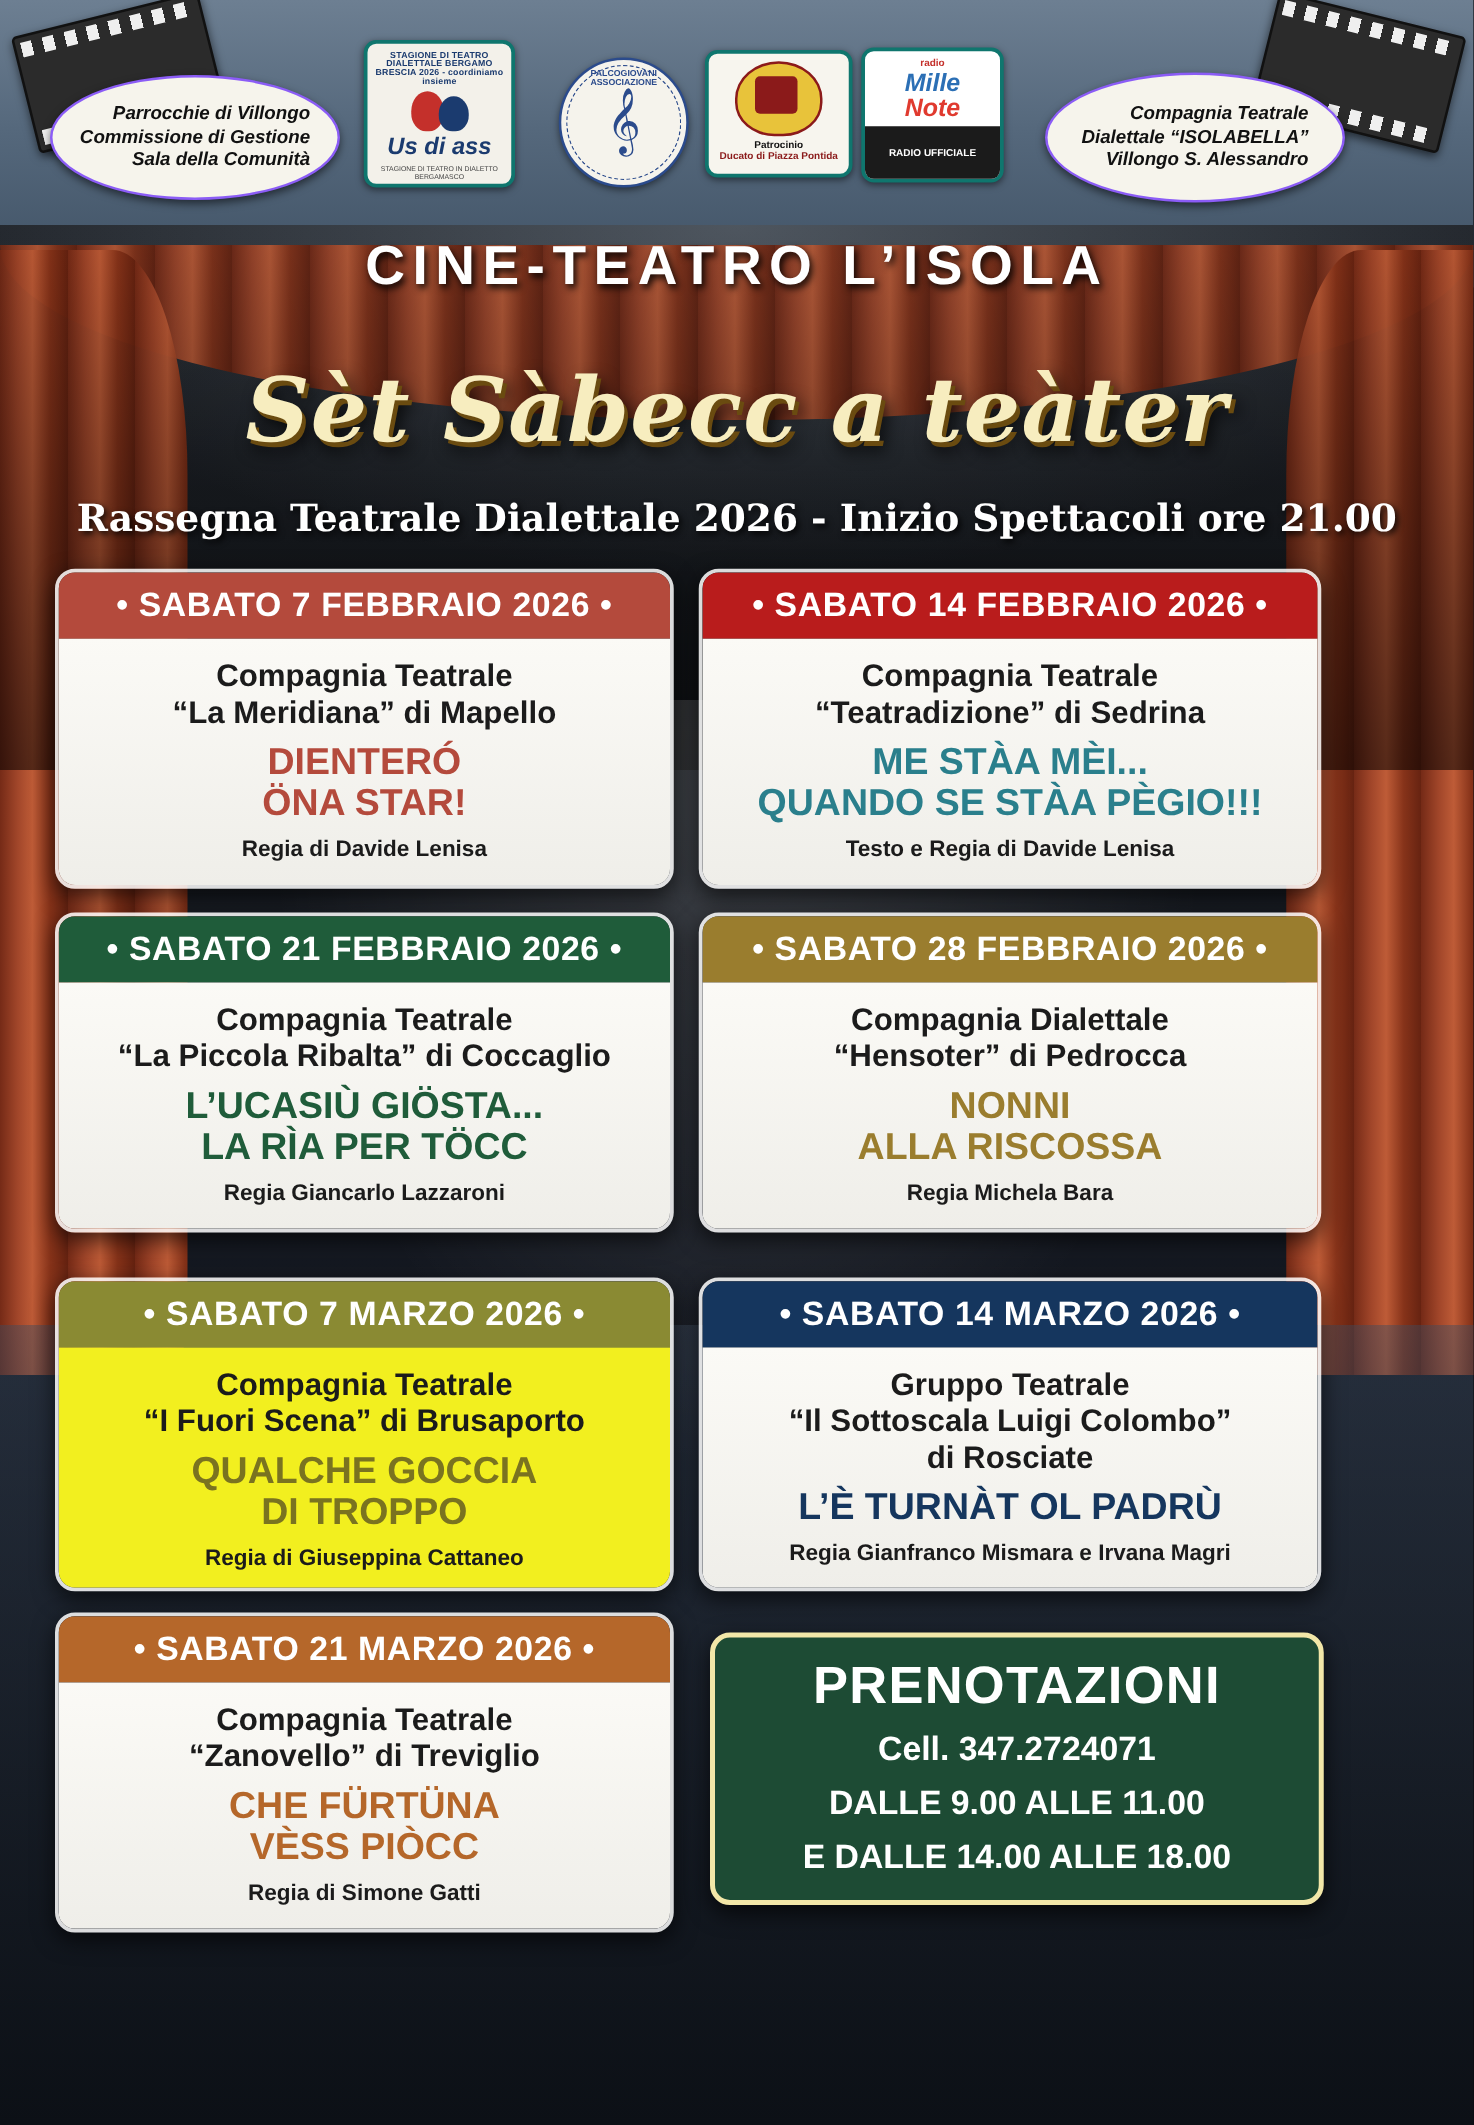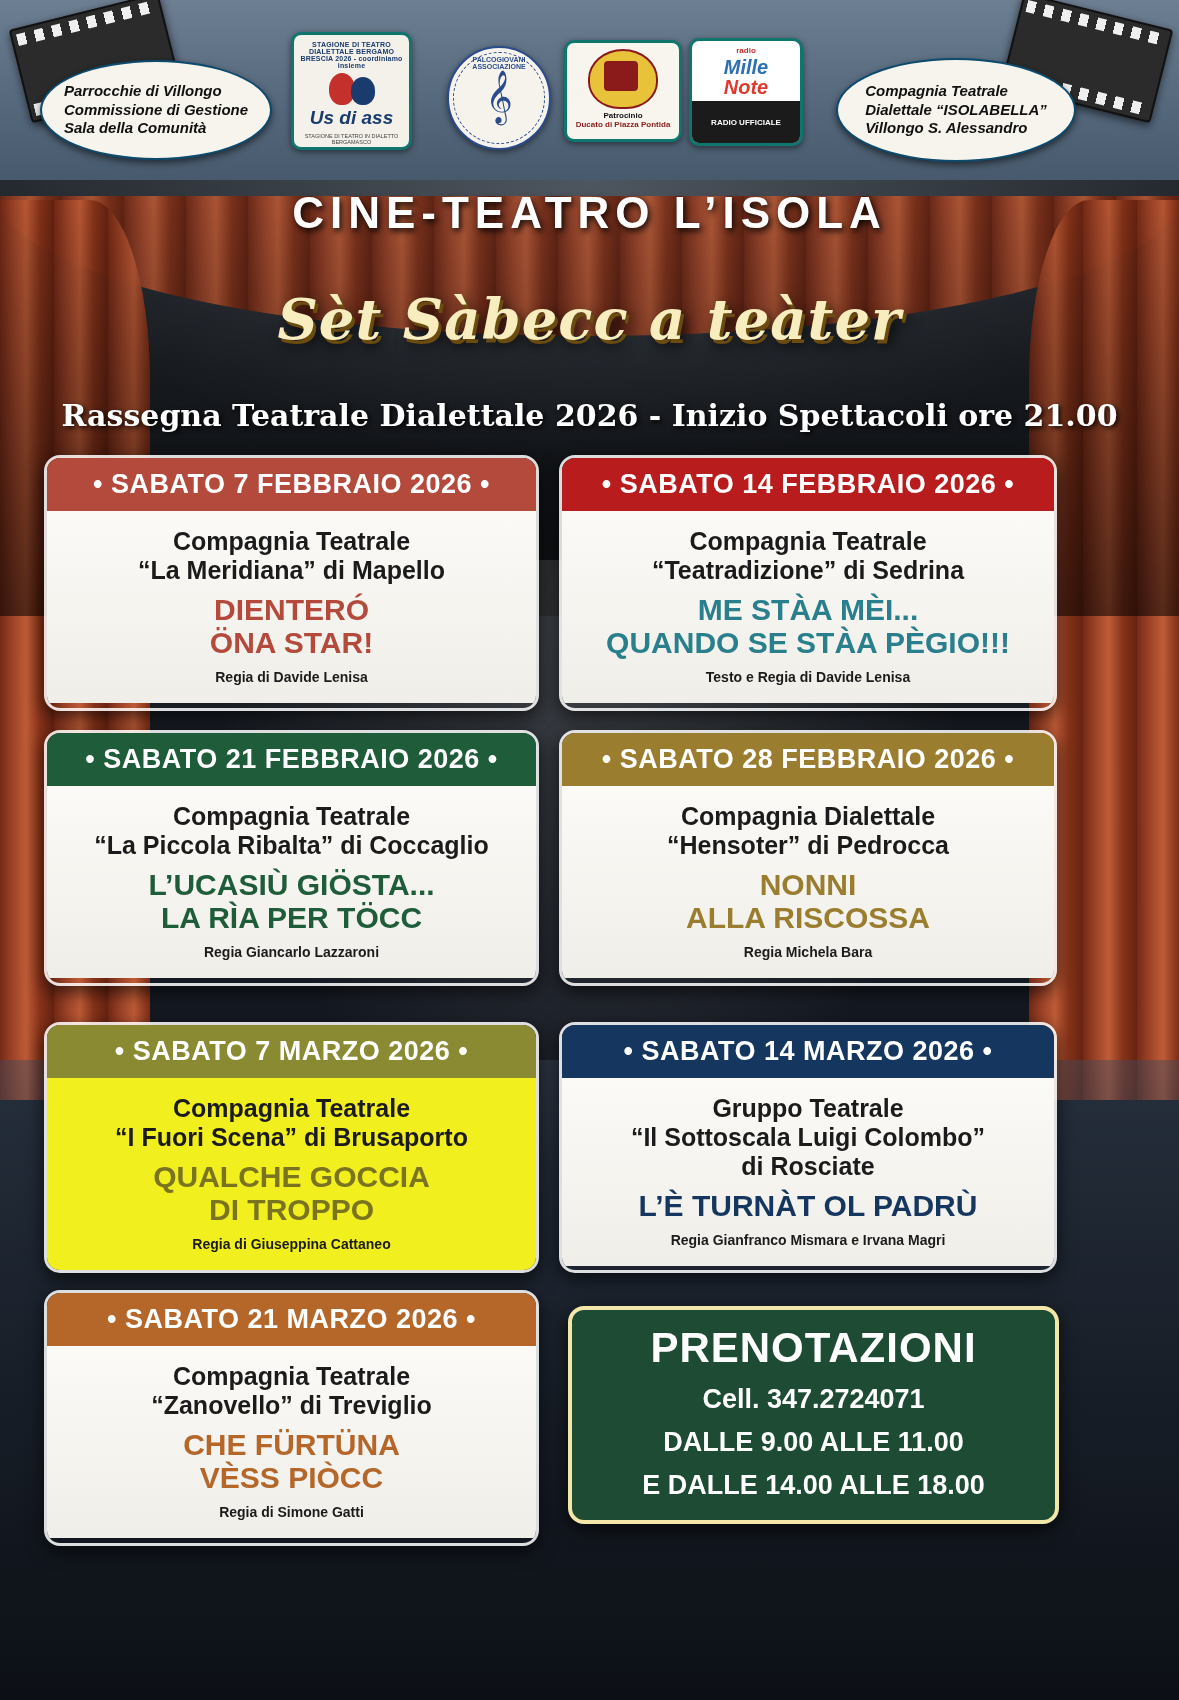--- a/index.html
+++ b/index.html
@@ -67,24 +67,24 @@
     background: #f3f1ea;
     border-radius: 10px;
     box-shadow: 0 2px 6px rgba(0,0,0,.5);
     border: 3px solid #0f766e;
     text-align: center;
     overflow: hidden;
   }
   .blob {
     position: absolute;
     background: #f6f4ec;
-    border: 2px solid #0c4a6e;
+    border: 2px solid #8b5cf6;
     border-radius: 50% / 50%;
     display: flex; align-items: center; justify-content: center;
-    text-align: left;
+    text-align: right;
     box-shadow: 0 3px 7px rgba(0,0,0,.55);
   }
   .blob .txt {
     font-style: italic;
     font-weight: bold;
     font-size: 15px;
     line-height: 1.25;
     color: #111;
     padding: 0 12px;
   }
@@ -138,21 +138,21 @@
   }
   .venue-sub {
     position:absolute; left:0; top:244px; width:1179px; text-align:center;
     font-size: 26px; font-weight: 900; color:#ffffff; letter-spacing: 1px;
     text-shadow: 2px 2px 5px rgba(0,0,0,.9);
   }
   .maintitle {
     position:absolute; left:0; top:286px; width:1179px; text-align:center;
     font-family: "DejaVu Serif", serif;
     font-style: italic; font-weight: bold;
-    font-size: 56px; color:#f7edbf; letter-spacing: 1px;
+    font-size: 71px; color:#f7edbf; letter-spacing: 1px;
     text-shadow: 3px 4px 0 #6a4b10, 5px 7px 14px rgba(0,0,0,.85);
   }
   .subtitle {
     position:absolute; left:0; top:398px; width:1179px; text-align:center;
     font-family: "DejaVu Serif", serif;
     font-size: 30px; font-weight: bold; color:#ffffff;
     text-shadow: 2px 2px 5px rgba(0,0,0,.9);
   }
 
   
@@ -172,21 +172,21 @@
     padding: 16px 12px 18px;
     text-align:center;
   }
   .card .company {
     font-size: 25px; font-weight: bold; color:#1b1b1b; line-height: 1.16;
   }
   .card .play {
     font-size: 30px; font-weight: 900; line-height: 1.1; margin-top: 8px;
   }
   .card .dir {
-    font-size: 14px; font-weight: bold; color:#1b1b1b; margin-top: 10px;
+    font-size: 18px; font-weight: bold; color:#1b1b1b; margin-top: 10px;
   }
 
   
   #card0 { left: 44px;  top: 455px;  width: 489px; height: 250px; }
   #card1 { left: 559px; top: 455px;  width: 492px; height: 250px; }
   #card2 { left: 44px;  top: 730px;  width: 489px; height: 250px; }
   #card3 { left: 559px; top: 730px;  width: 492px; height: 250px; }
   #card4 { left: 44px;  top: 1022px; width: 489px; height: 245px; }
   #card5 { left: 559px; top: 1022px; width: 492px; height: 245px; }
   #card6 { left: 44px;  top: 1290px; width: 489px; height: 250px; }

